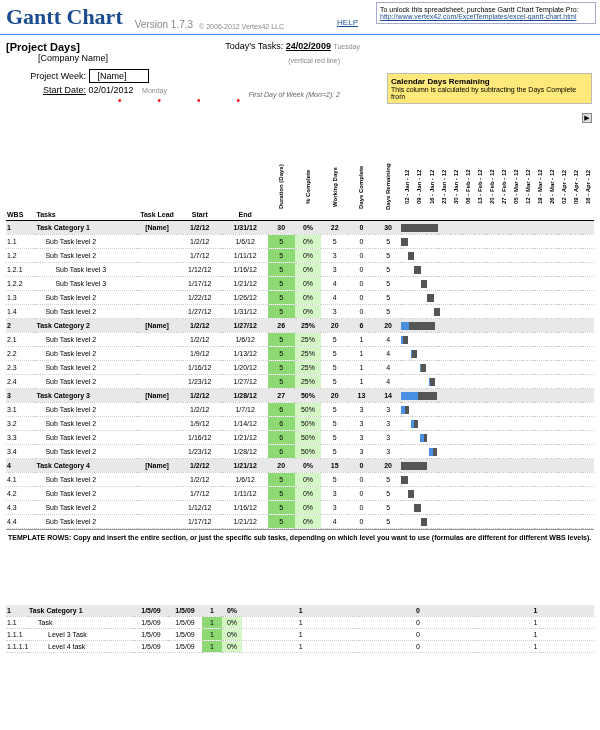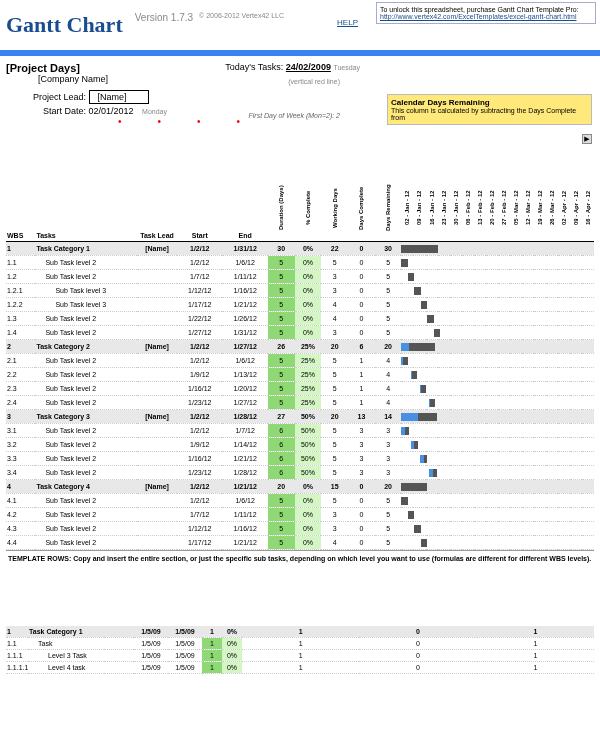--- a/index.html
+++ b/index.html
@@ -1,35 +1,35 @@
 <!DOCTYPE html>
 <html><head>
 <meta charset="utf-8">
 <style>
   * { box-sizing: border-box; margin: 0; padding: 0; }
   body { font-family: Arial, sans-serif; font-size: 9px; background: #fff; width: 600px; }
-  .header { border-bottom: 6px solid #3b82f6; padding: 12px 6px; display: flex; align-items: flex-start; position: relative; }
+  .header { border-bottom: 1px solid #3b82f6; padding: 4px 6px; display: flex; align-items: flex-end; position: relative; }
   .title { color: #1a4d8f; font-family: Georgia, serif; font-size: 22px; font-weight: bold; }
   .version { color: #888; font-size: 10px; margin-left: 12px; }
   .copyright { color: #888; font-size: 7px; margin-left: 6px; }
   .help { color: #1a4d8f; font-size: 8px; text-decoration: underline; position: absolute; right: 242px; top: 18px; cursor: pointer; }
   .promo { position: absolute; right: 4px; top: 2px; border: 1px solid #aac; background: #fff; padding: 3px; font-size: 7px; width: 220px; }
   .promo a { color: #1a4d8f; text-decoration: underline; }
   .info { padding: 6px; position: relative; }
   .proj-name { font-weight: bold; font-size: 11px; }
   .comp-name { font-size: 9px; margin-left: 32px; }
   .today { position: absolute; right: 240px; top: 6px; font-size: 9px; }
   .today .date { text-decoration: underline; font-weight: bold; }
   .today .day { color: #888; font-size: 7px; }
   .vert-note { color: #888; font-size: 7px; position: absolute; right: 260px; top: 22px; }
   .lead-row { margin-top: 6px; font-size: 9px; }
   .lead-row .lbl { display: inline-block; width: 80px; text-align: right; }
   .lead-row .val { border: 1px solid #000; padding: 1px 8px; display: inline-block; min-width: 60px; }
   .start-row { font-size: 9px; margin-top: 2px; }
-  .start-row .lbl { display: inline-block; width: 80px; text-align: right; }
+  .start-row .lbl { display: inline-block; width: 80px; text-align: right; text-decoration: underline; }
   .start-row .day { color: #888; font-size: 7px; margin-left: 6px; }
   .fdow { font-size: 7px; font-style: italic; color: #666; position: absolute; right: 260px; top: 56px; }
   .cal-note { position: absolute; right: 8px; top: 38px; background: #ffe97a; border: 1px solid #bbb; padding: 3px; width: 205px; font-size: 7px; }
   .cal-note b { font-size: 8px; }
   .dots { position: absolute; left: 100px; top: 60px; }
   .dots span { color: red; margin: 0 18px; font-size: 10px; }
   table { border-collapse: collapse; width: 100%; margin-top: 60px; table-layout: fixed; }
   th, td { font-size: 7px; padding: 2px 1px; border-bottom: 1px dotted #ccc; text-align: center; overflow: hidden; white-space: nowrap; }
   th { background: #fff; border-bottom: 1px solid #000; vertical-align: bottom; }
   .col-wbs { width: 22px; text-align: left; }
@@ -68,21 +68,21 @@
 <div class="info">
   <div class="proj-name">[Project Days]</div>
   <div class="comp-name">[Company Name]</div>
   <div class="today">
     <span>Today's Tasks:</span>
     <span class="date">24/02/2009</span>
     <span class="day">Tuesday</span>
   </div>
   <div class="vert-note">(vertical red line)</div>
   <div class="lead-row">
-    <span class="lbl">Project Lead:</span>
+    <span class="lbl">Project Week:</span>
     <span class="val">[Name]</span>
   </div>
   <div class="start-row">
     <span class="lbl">Start Date:</span>
     <span>02/01/2012</span>
     <span class="day">Monday</span>
   </div>
   <div class="fdow">First Day of Week (Mon=2): 2</div>
   <div class="cal-note">
     <b>Calendar Days Remaining</b><br>

